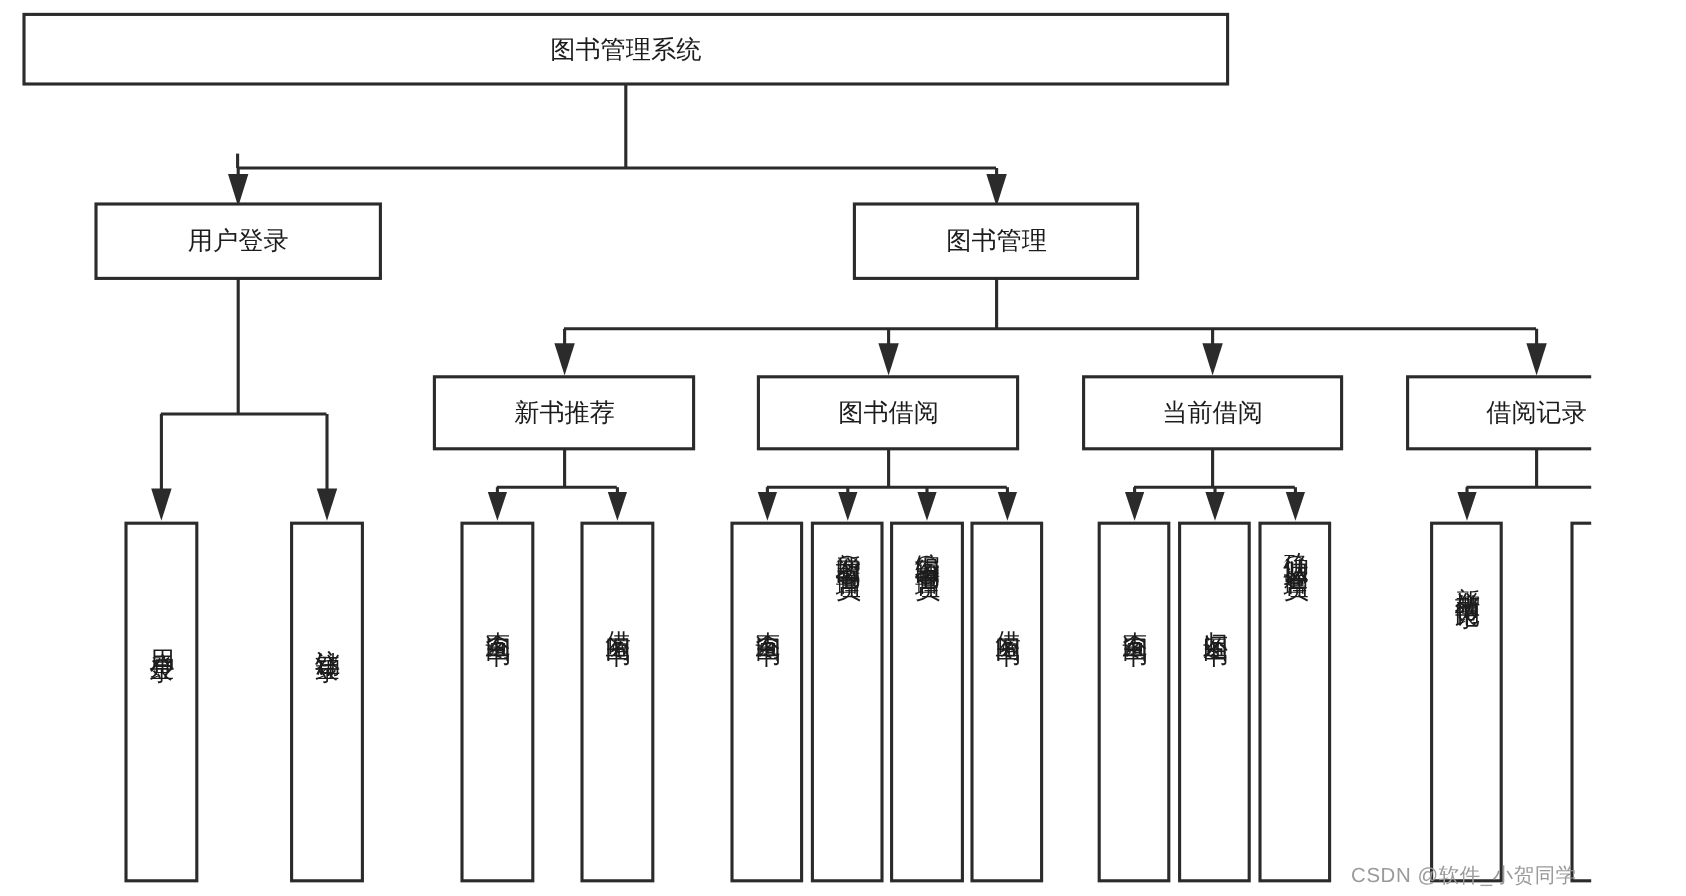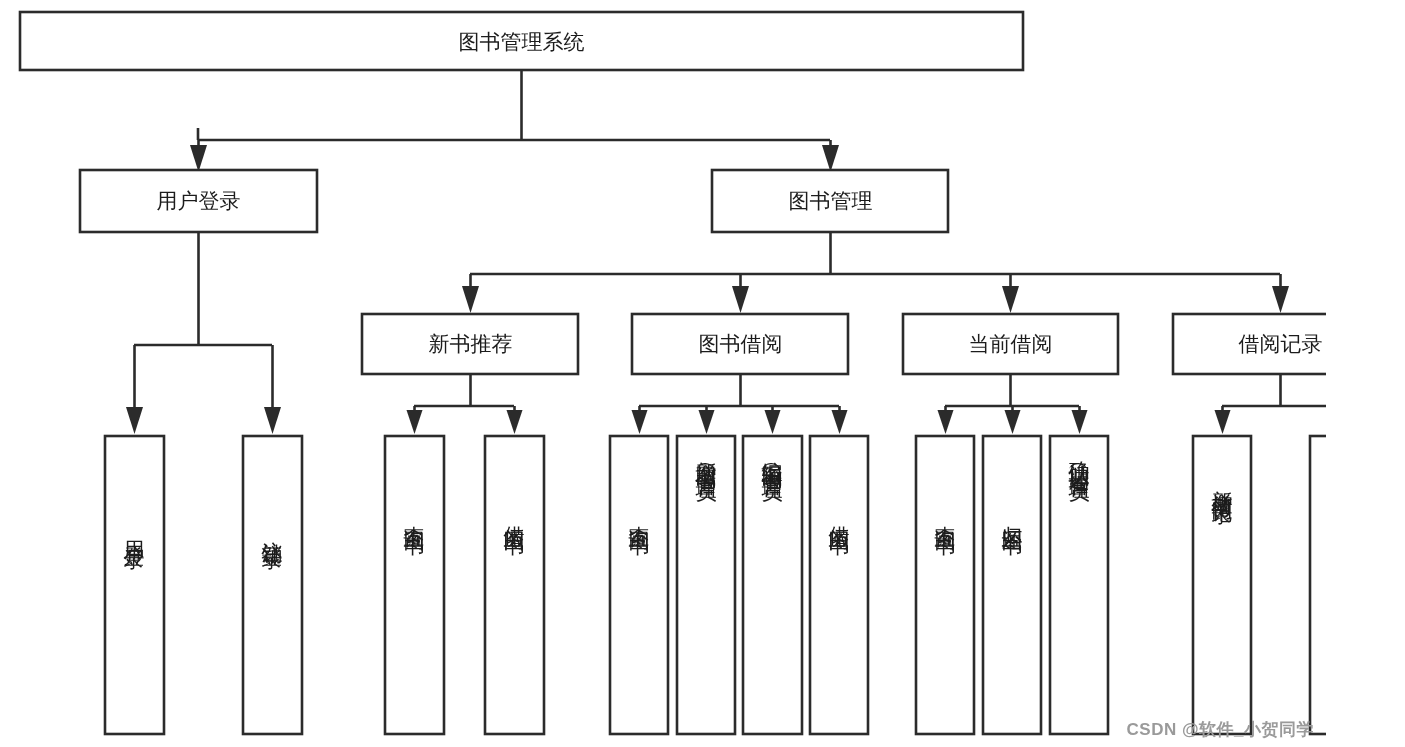--- a/index.html
+++ b/index.html
@@ -56,21 +56,20 @@
   }
   .watermark-text {
     position: absolute;
     right: 12px;
     bottom: 6px;
     font-family: "Liberation Sans", "DejaVu Sans", sans-serif;
     font-size: 17px;
     color: #9a9a9a;
     white-space: nowrap;
     letter-spacing: 0.5px;
-    font-weight: bold;
   }
 </style>
 </head>
 <body>
 
 <div id="diagram-root">
 
   <svg class="diagram-canvas" viewBox="0 0 1405 747">
 
     <g>

